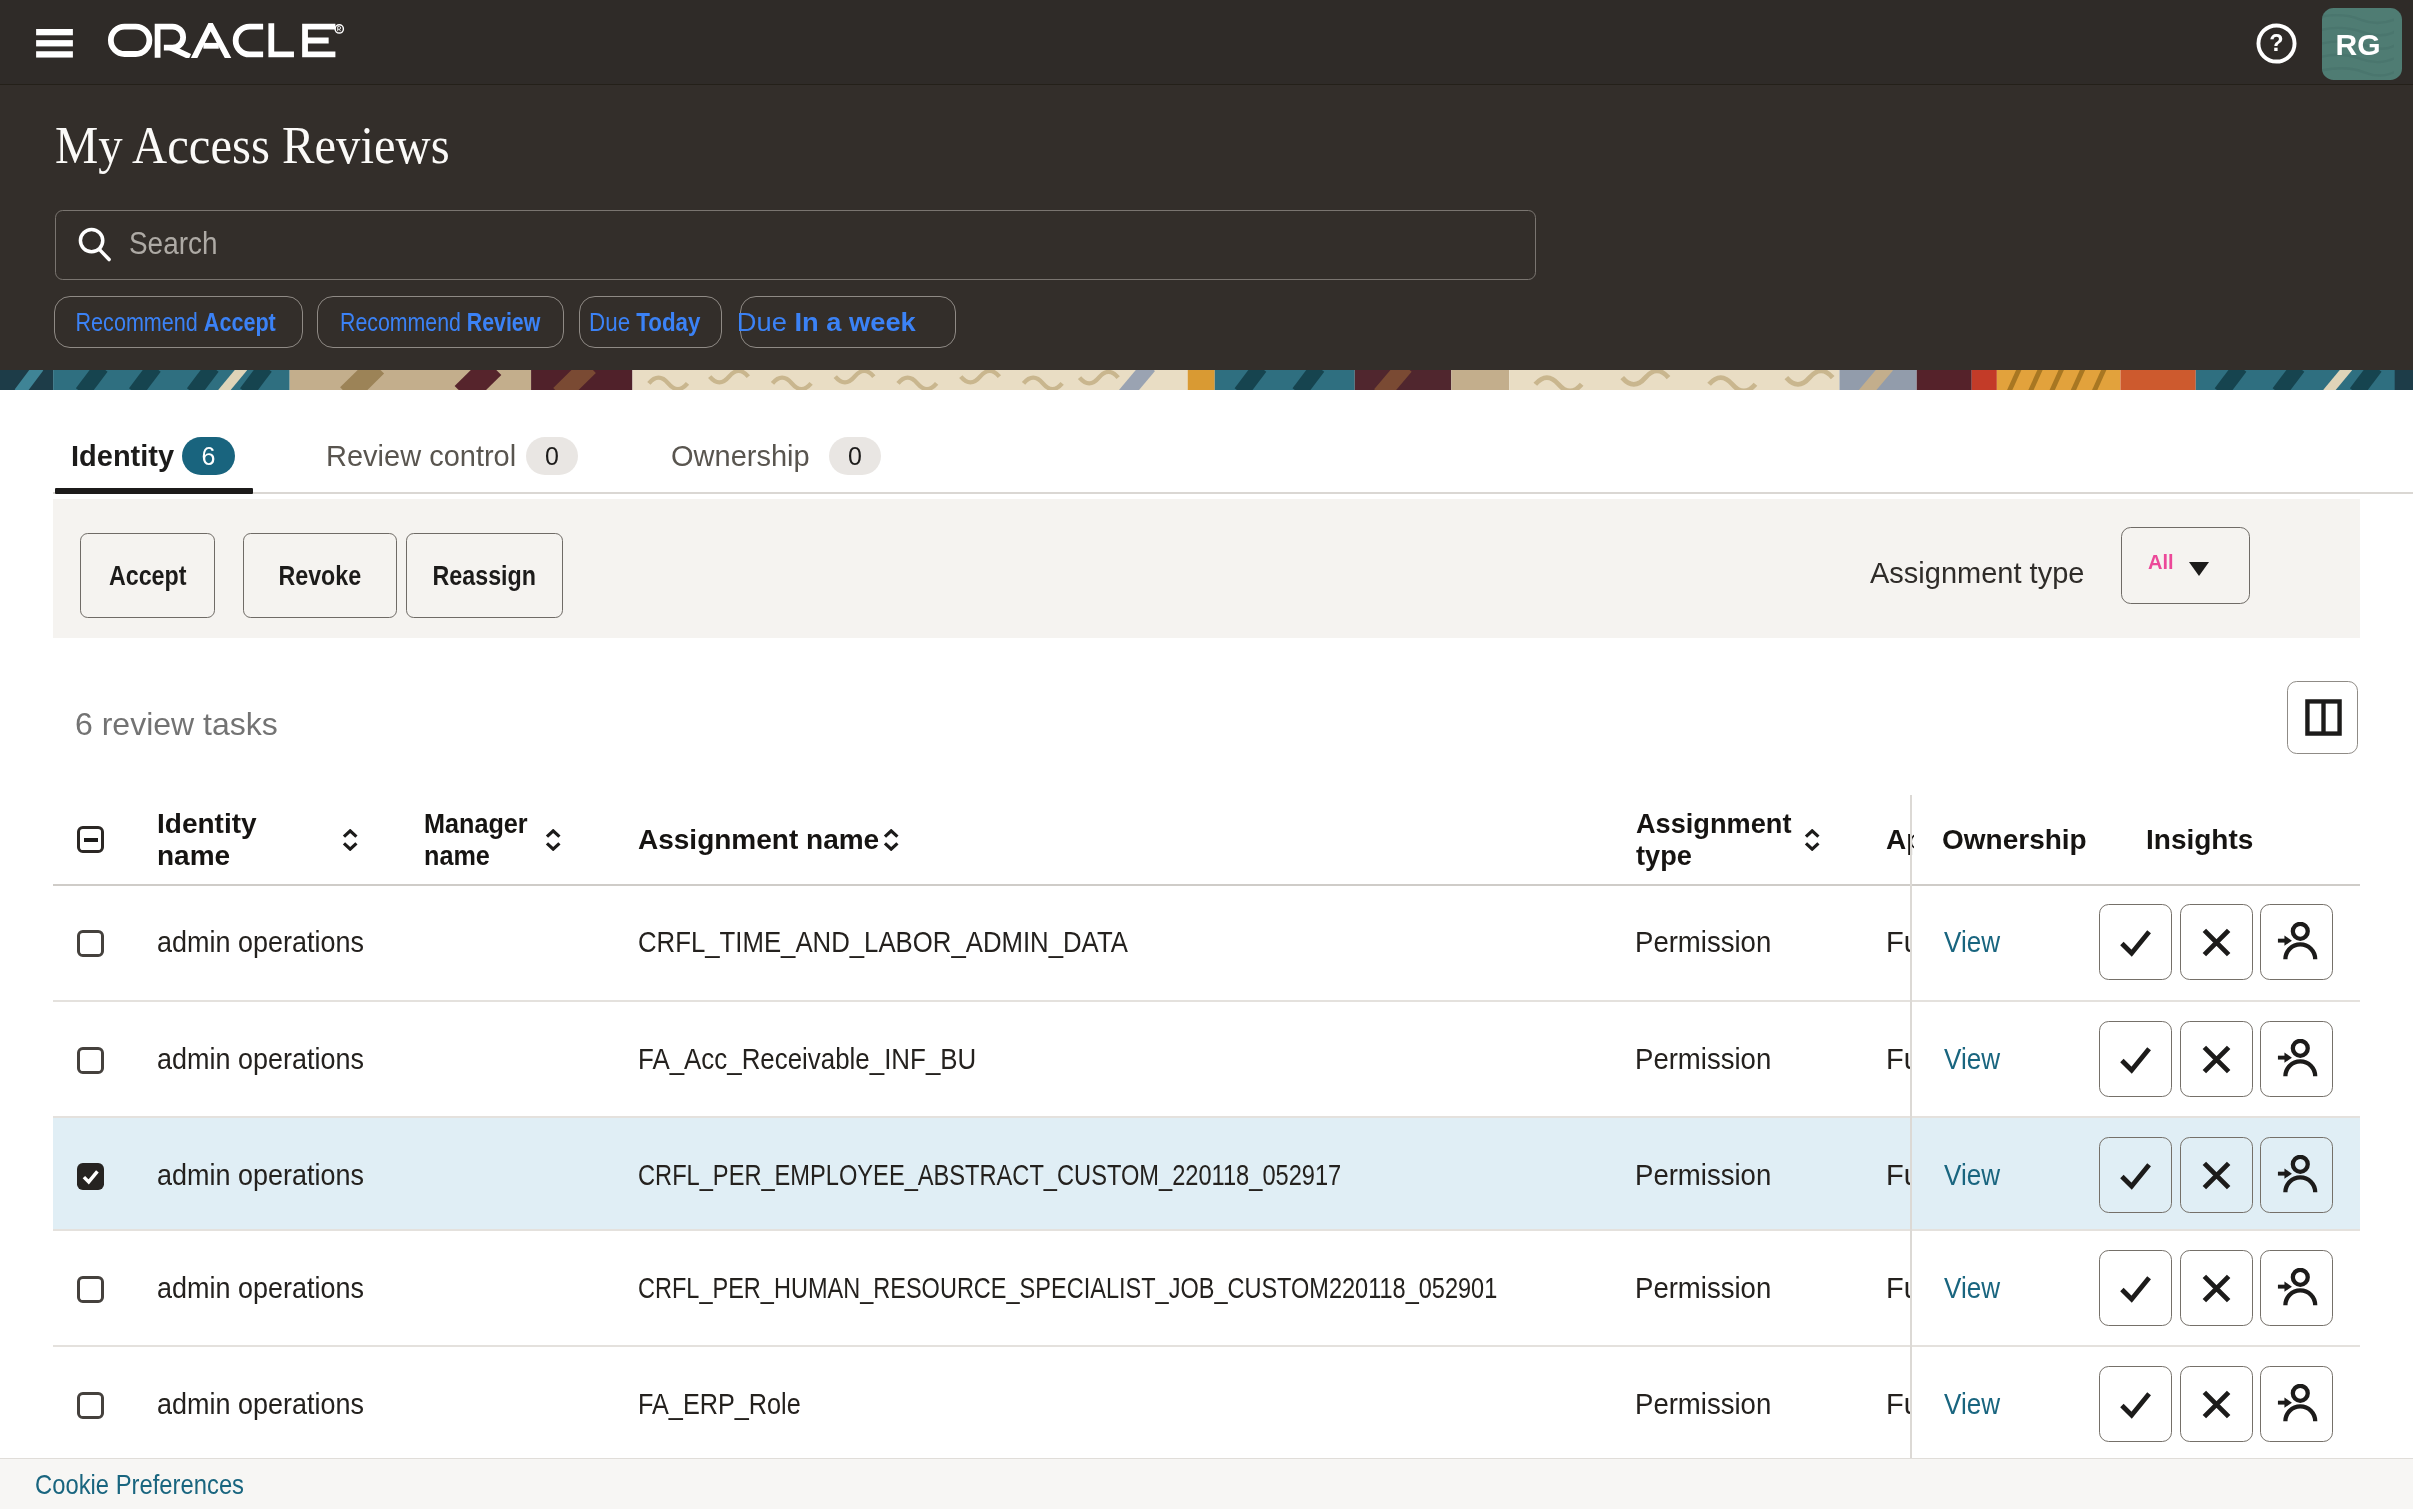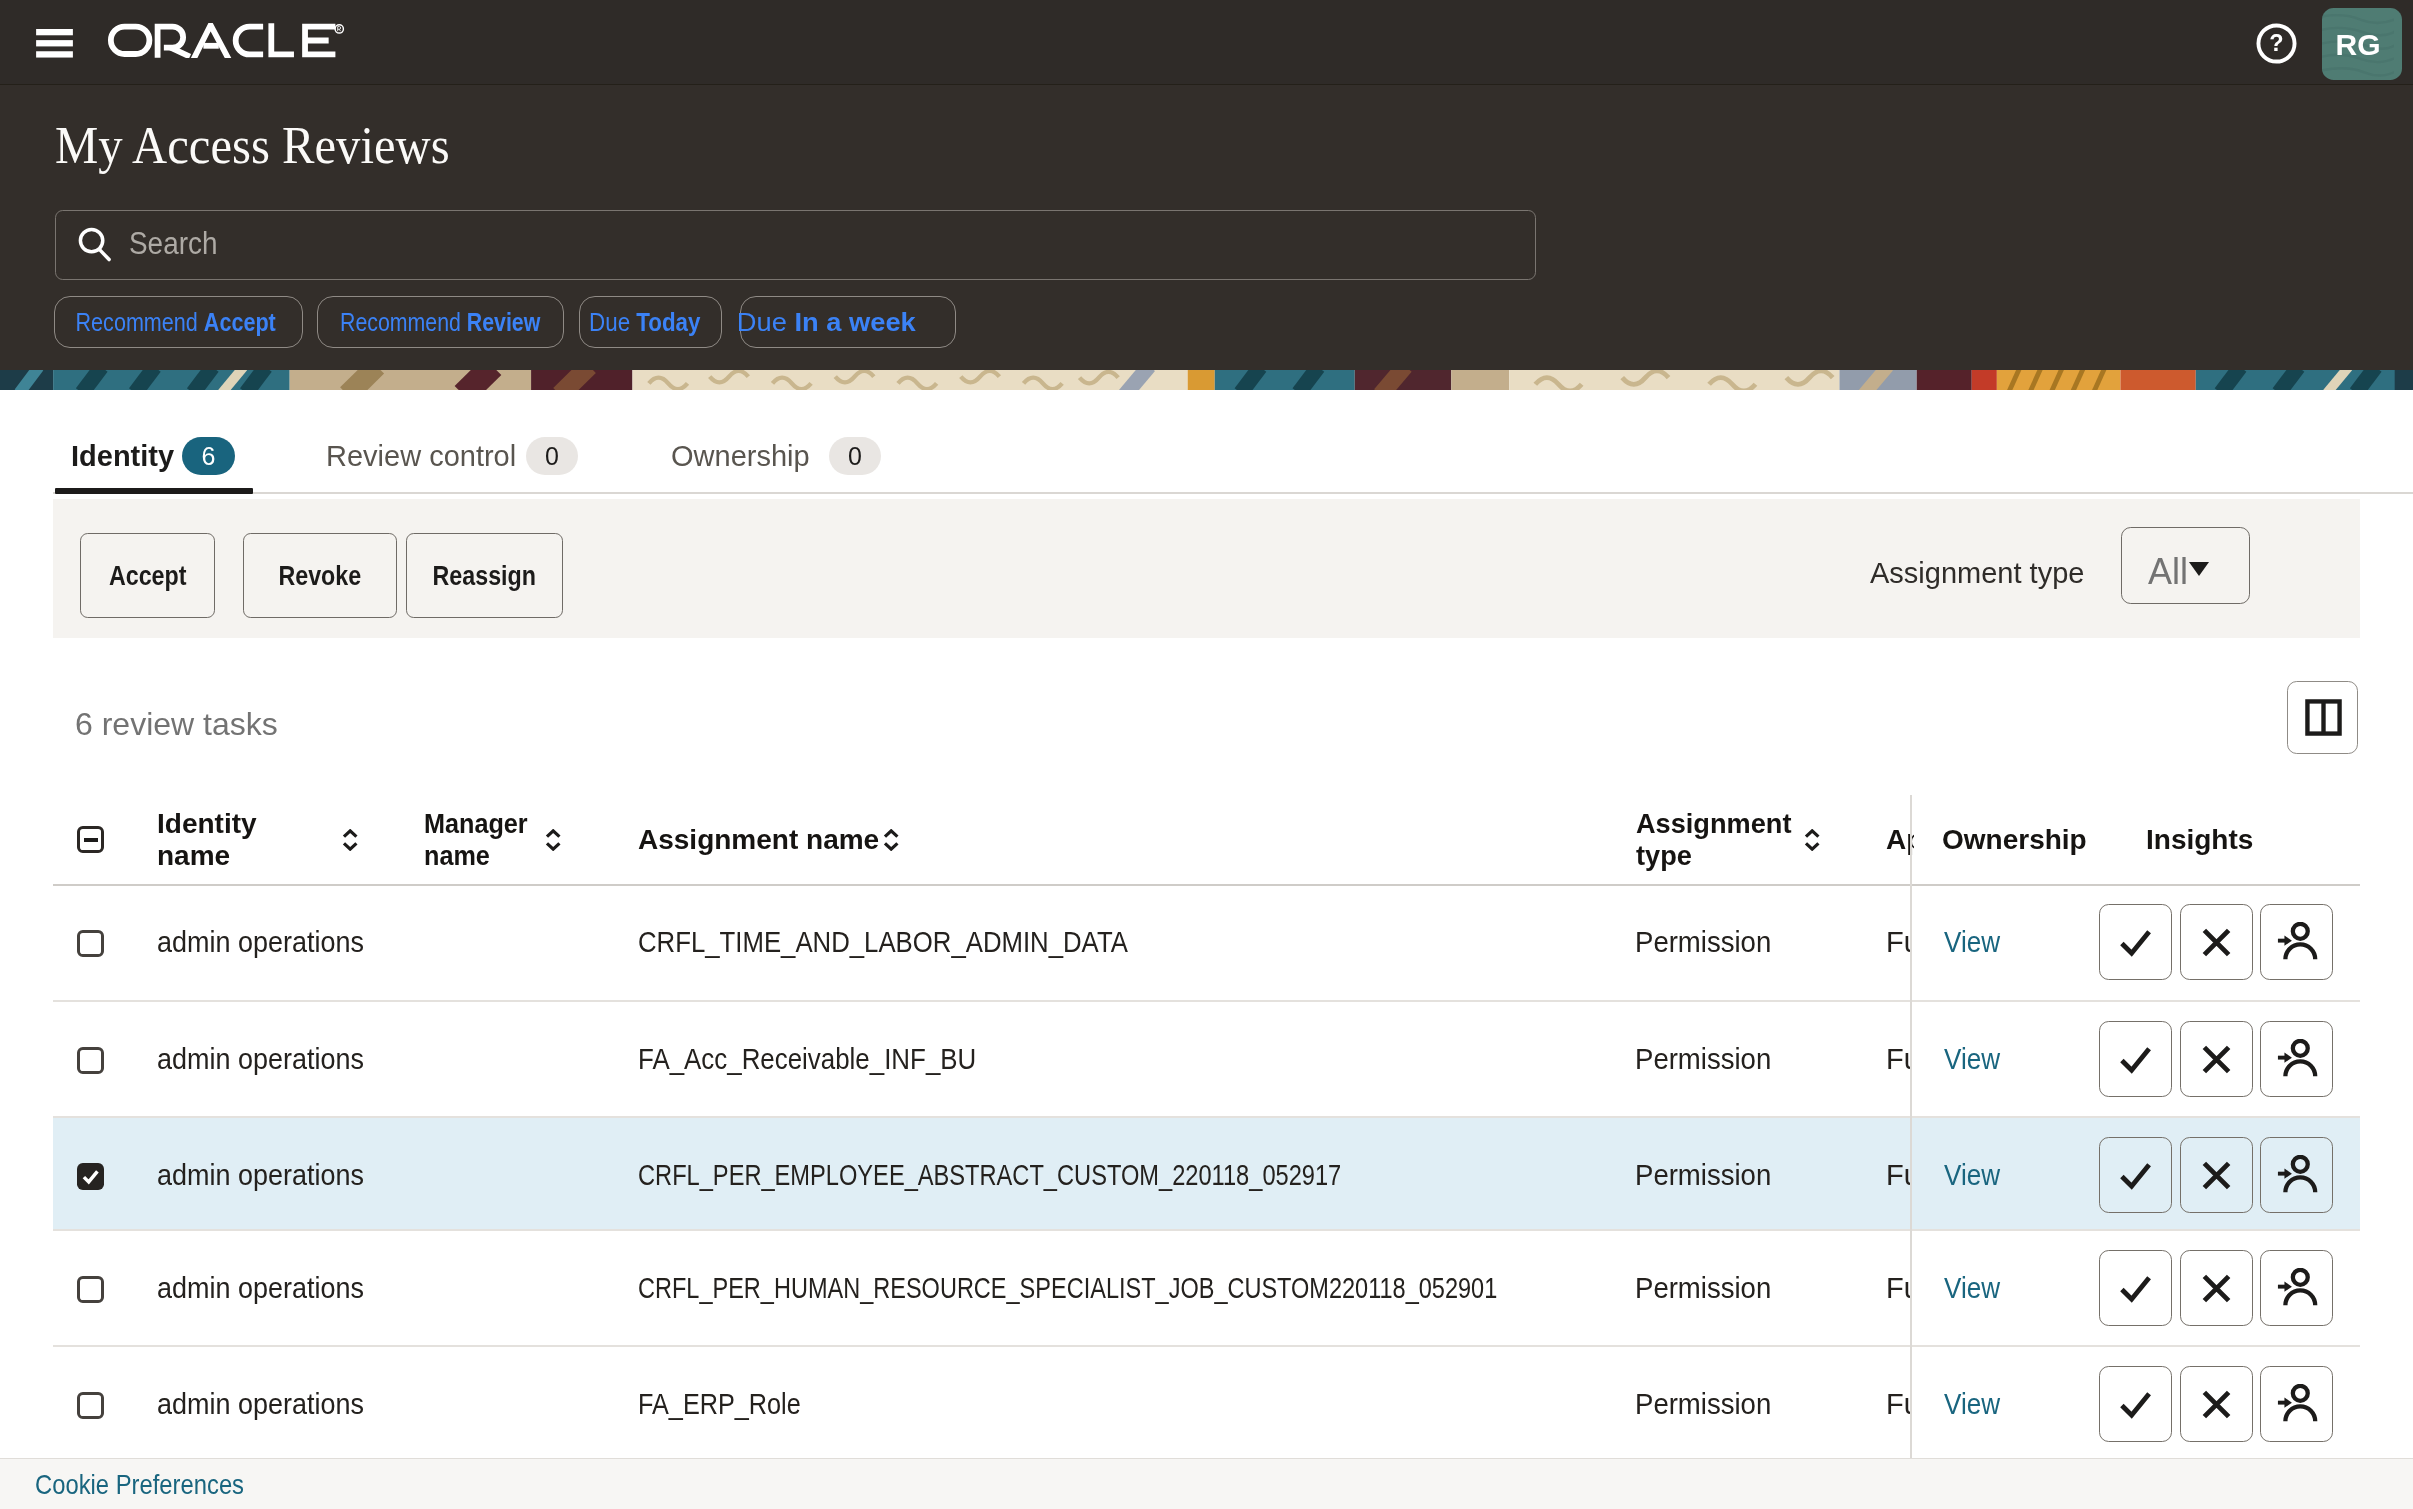--- a/index.html
+++ b/index.html
@@ -24,21 +24,21 @@
 .tabtxt2{position:absolute;font-size:29px;color:#59554f}
 .badge{position:absolute;top:437px;height:38px;border-radius:19.3px;font-size:25px;text-align:center;line-height:38px}
 #tabrule{position:absolute;left:53px;top:492px;width:2361px;height:1.9px;background:#dad7d3}
 #tabunderline{position:absolute;left:55px;top:488px;width:198px;height:5.8px;background:#1c1b1a;border-radius:1px}
 
 
 #panel{position:absolute;left:53px;top:499px;width:2307px;height:139px;background:#f5f3f0}
 .pbtn{position:absolute;top:533px;height:85px;border:1px solid #6f6b66;border-radius:7.7px;background:#f5f3f0;font-size:28px;font-weight:700;color:#1c1b1a;text-align:center;line-height:83px}
 #atype{position:absolute;top:557px;left:1870px;font-size:29px;color:#2f2c29}
 #allbox{position:absolute;left:2121px;top:527px;width:129px;height:77px;border:1.9px solid #6f6b66;border-radius:9.7px;background:#f5f3f0}
-#alltxt{position:absolute;left:2148px;top:551px;font-size:36px;font-weight:400;color:#737373}
+#alltxt{position:absolute;left:2148px;top:551px;font-size:20px;font-weight:700;color:#ec4899}
 #allcaret{position:absolute;left:2189px;top:562px;width:0;height:0;border-left:10.6px solid transparent;border-right:10.6px solid transparent;border-top:14.5px solid #1c1b1a}
 
 
 #ntasks{position:absolute;left:75px;top:706px;font-size:32px;color:#737373}
 #colbtn{position:absolute;left:2287px;top:681px;width:71px;height:73px;border:1.9px solid #8f8b86;border-radius:9.7px;background:#fff}
 
 
 .hcell{position:absolute;font-size:28px;font-weight:700;color:#161412;line-height:32px}
 #hborder{position:absolute;left:53px;top:884px;width:2307px;height:1.9px;background:#cfccc8}
 .row{position:absolute;left:53px;width:2307px;height:116px}

